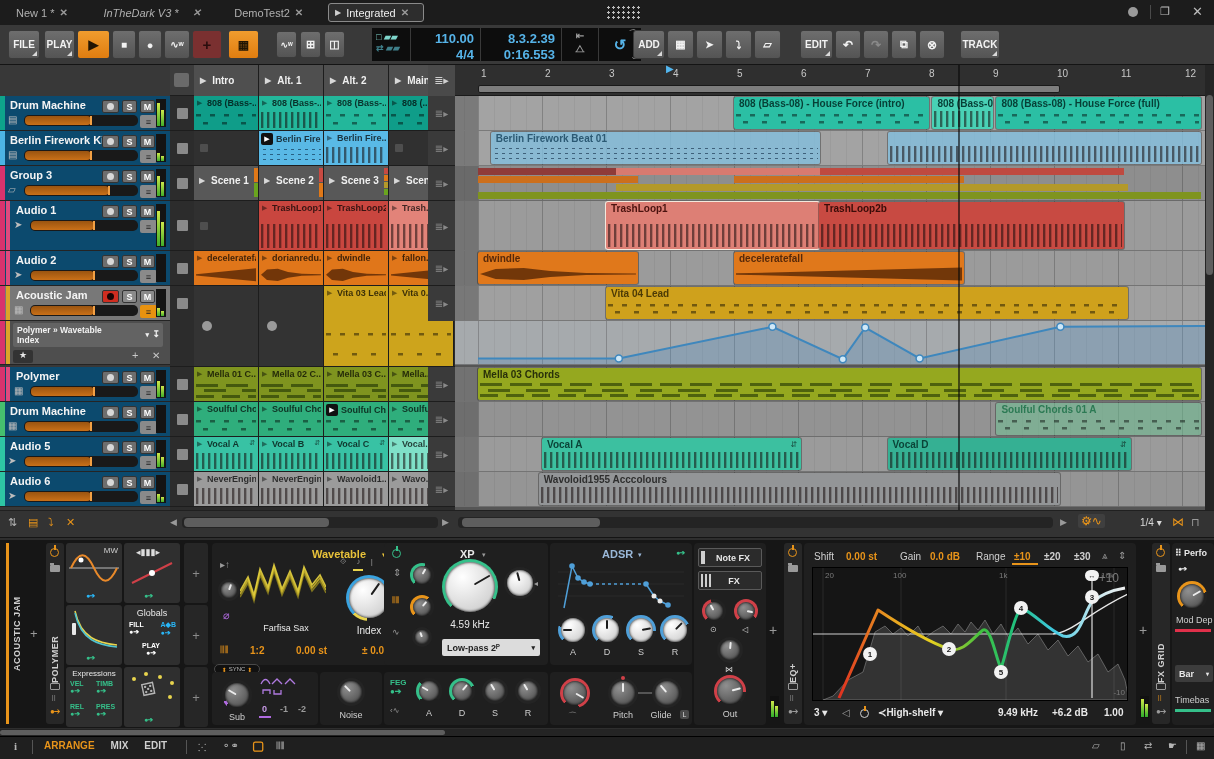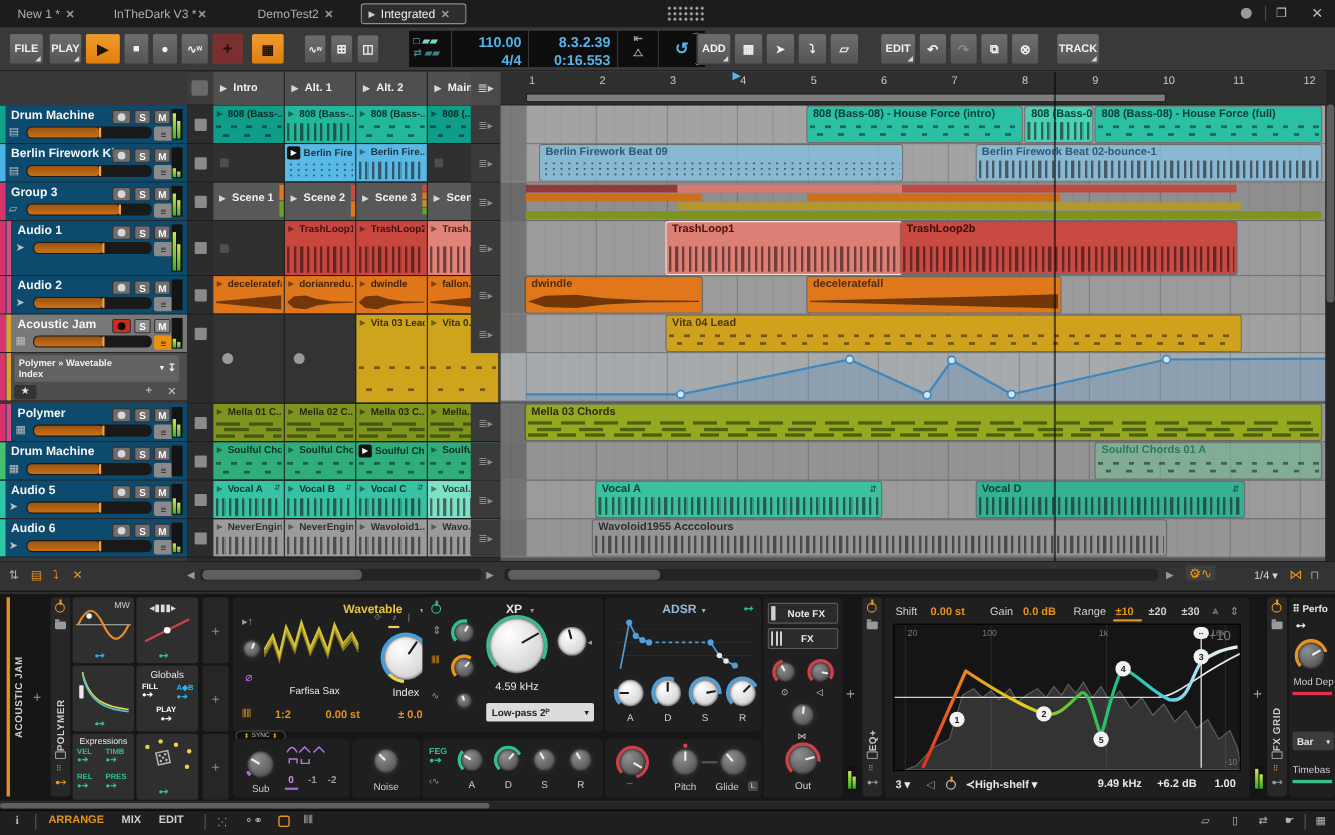--- a/index.html
+++ b/index.html
@@ -69,21 +69,21 @@
 </head>
 <body>
 
 <div id="app">
 
   <div class="abs" id="titlebar" style="left:0;top:0;width:1214px;height:25px;background:#1c1c1c">
       <div style="position: absolute; left: 10px; top: 3px; height: 19px; width: 77.4px; display: flex; align-items: center; gap: 5px; padding: 0px 6px; font-size: 11px; color: rgb(176, 176, 176);">
         <div style="white-space: nowrap;">New 1 *</div>
         <div style="font-size: 10px; color: rgb(154, 154, 154); font-weight: 700;">✕</div>
       </div>
-      <div style="position: absolute; left: 97.4px; top: 3px; height: 19px; width: 120.8px; display: flex; align-items: center; gap: 1px; padding: 0px 6px; font-size: 11px; color: rgb(176, 176, 176);">
+      <div style="position: absolute; left: 97.4px; top: 3px; height: 19px; width: 120.8px; display: flex; align-items: center; gap: 14px; padding: 0px 6px; font-size: 11px; color: rgb(176, 176, 176); font-style: italic;">
         <div style="white-space: nowrap;">InTheDark V3 *</div>
         <div style="font-size: 10px; color: rgb(154, 154, 154); font-weight: 700;">✕</div>
       </div>
       <div style="position: absolute; left: 228.2px; top: 3px; height: 19px; width: 89.8px; display: flex; align-items: center; gap: 5px; padding: 0px 6px; font-size: 11px; color: rgb(176, 176, 176);">
         <div style="white-space: nowrap;">DemoTest2</div>
         <div style="font-size: 10px; color: rgb(154, 154, 154); font-weight: 700;">✕</div>
       </div>
       <div style="position: absolute; left: 328px; top: 3px; height: 19px; width: 96px; display: flex; align-items: center; gap: 5px; padding: 0px 6px; font-size: 11px; color: rgb(239, 239, 239); border: 1px solid rgb(138, 138, 138); border-radius: 3px; background: rgb(45, 45, 45);">
         <div style="font-size: 8px; color: rgb(207, 207, 207);">▶</div>
         <div style="white-space: nowrap;">Integrated</div>
@@ -645,25 +645,24 @@
         </div>
         <div class="aclip" style="left: 541.4px; width: 204.8px; background: rgb(43, 191, 164);">
           <div class="hd" style="color: rgb(7, 63, 54);">808 (Bass-08) - House Force (full)</div>
           <div class="aart art-notes"></div>
         </div>
       </div>
       <div class="arow" style="top: 66px; height: 35px; background: rgb(163, 163, 163);">
         <div class="grid"></div>
         <div style="position: absolute; left: 0px; top: 0px; bottom: 0px; width: 23px; background: rgba(0, 0, 0, 0.25);"></div>
         <div class="aclip" style="left: 35.8px; width: 329.6px; background: rgba(130, 190, 221, 0.8);">
-          <div class="hd" style="color: rgb(44, 90, 116);">Berlin Firework Beat 09</div>
+          <div class="hd" style="color: rgb(44, 90, 116);">Berlin Firework Beat 01</div>
           <div class="aart art-dots"></div>
         </div>
         <div class="aclip" style="left: 432.6px; width: 313.6px; background: rgba(130, 190, 221, 0.8);">
-          <div class="hd" style="color: rgb(44, 90, 116);">Berlin Firework Beat 02-bounce-1</div>
           <div class="aart art-wave"></div>
         </div>
       </div>
       <div class="arow" style="top: 101px; height: 35px; background: rgb(142, 142, 142);">
         <div class="grid"></div>
         <div style="position: absolute; left: 0px; top: 0px; bottom: 0px; width: 23px; background: rgba(0, 0, 0, 0.25);"></div>
         <div style="position: absolute; left: 23px; top: 2px; width: 137.6px; height: 7px; background: rgb(143, 59, 57);"></div>
         <div style="position: absolute; left: 160.6px; top: 2px; width: 204.8px; height: 7px; background: rgb(216, 122, 112);"></div>
         <div style="position: absolute; left: 365.4px; top: 2px; width: 304px; height: 7px; background: rgb(191, 74, 64);"></div>
         <div style="position: absolute; left: 23px; top: 10px; width: 160px; height: 7px; background: rgb(204, 111, 29);"></div>

